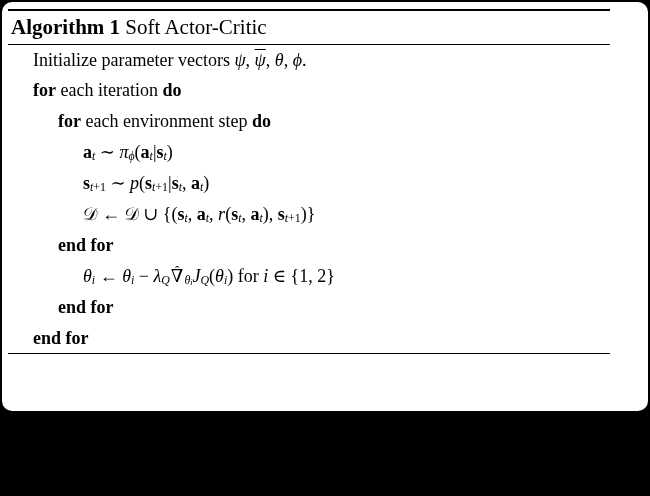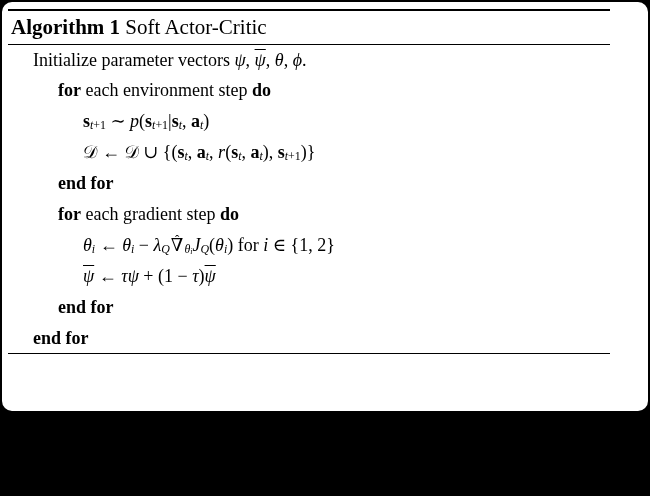--- a/index.html
+++ b/index.html
@@ -62,25 +62,25 @@
 </head>
 <body>
 
 <div class="page">
   <div class="algo">
     <div class="rule-thick"></div>
     <div class="algo-title"><span class="m-kw">Algorithm 1</span><span class="m-t"> Soft Actor-Critic</span></div>
     <div class="rule-thin"></div>
     <div class="algo-body">
         <div class="line ind0"><span class="m-t">Initialize parameter vectors </span><span class="m-i">ψ</span><span class="m-n">, </span><span class="m-ibar">ψ</span><span class="m-n">, </span><span class="m-i">θ</span><span class="m-n">, </span><span class="m-i">ϕ</span><span class="m-n">.</span></div>
+        <div class="line ind0"><span class="m-kw">for</span><span class="m-t"> each iteration </span><span class="m-kw">do</span></div>
         <div class="line ind1"><span class="m-kw">for</span><span class="m-t"> each environment step </span><span class="m-kw">do</span></div>
+        <div class="line ind2"><span class="m-b">a</span><span class="m-si">t</span><span class="m-n"> ∼ </span><span class="m-i">π</span><span class="m-si">ϕ</span><span class="m-n">(</span><span class="m-b">a</span><span class="m-si">t</span><span class="m-n">|</span><span class="m-b">s</span><span class="m-si">t</span><span class="m-n">)</span></div>
         <div class="line ind2"><span class="m-b">s</span><span class="m-si">t</span><span class="m-s">+1</span><span class="m-n"> ∼ </span><span class="m-i">p</span><span class="m-n">(</span><span class="m-b">s</span><span class="m-si">t</span><span class="m-s">+1</span><span class="m-n">|</span><span class="m-b">s</span><span class="m-si">t</span><span class="m-n">, </span><span class="m-b">a</span><span class="m-si">t</span><span class="m-n">)</span></div>
         <div class="line ind2"><span class="m-cal">𝒟</span><span class="m-n"> ← </span><span class="m-cal">𝒟</span><span class="m-n"> ∪ {(</span><span class="m-b">s</span><span class="m-si">t</span><span class="m-n">, </span><span class="m-b">a</span><span class="m-si">t</span><span class="m-n">, </span><span class="m-i">r</span><span class="m-n">(</span><span class="m-b">s</span><span class="m-si">t</span><span class="m-n">, </span><span class="m-b">a</span><span class="m-si">t</span><span class="m-n">), </span><span class="m-b">s</span><span class="m-si">t</span><span class="m-s">+1</span><span class="m-n">)}</span></div>
         <div class="line ind1"><span class="m-kw">end for</span></div>
-        <div class="line ind1"><span class="m-kw">for</span><span class="m-t"> each gradient step </span><span class="m-kw">do</span></div>
         <div class="line ind2"><span class="m-i">θ</span><span class="m-si">i</span><span class="m-n"> ← </span><span class="m-i">θ</span><span class="m-si">i</span><span class="m-n"> − </span><span class="m-i">λ</span><span class="m-si">Q</span><span class="m-nh">∇</span><span class="m-si">θ</span><span class="m-ss">i</span><span class="m-i">J</span><span class="m-si">Q</span><span class="m-n">(</span><span class="m-i">θ</span><span class="m-si">i</span><span class="m-n">) </span><span class="m-t">for </span><span class="m-i">i</span><span class="m-n"> ∈ {1, 2}</span></div>
-        <div class="line ind2"><span class="m-ibar">ψ</span><span class="m-n"> ← </span><span class="m-i">τ</span><span class="m-i">ψ</span><span class="m-n"> + (1 − </span><span class="m-i">τ</span><span class="m-n">)</span><span class="m-ibar">ψ</span></div>
         <div class="line ind1"><span class="m-kw">end for</span></div>
         <div class="line ind0"><span class="m-kw">end for</span></div>
       </div>
     <div class="rule-thin"></div>
   </div>
 </div>
 
 </body></html>

